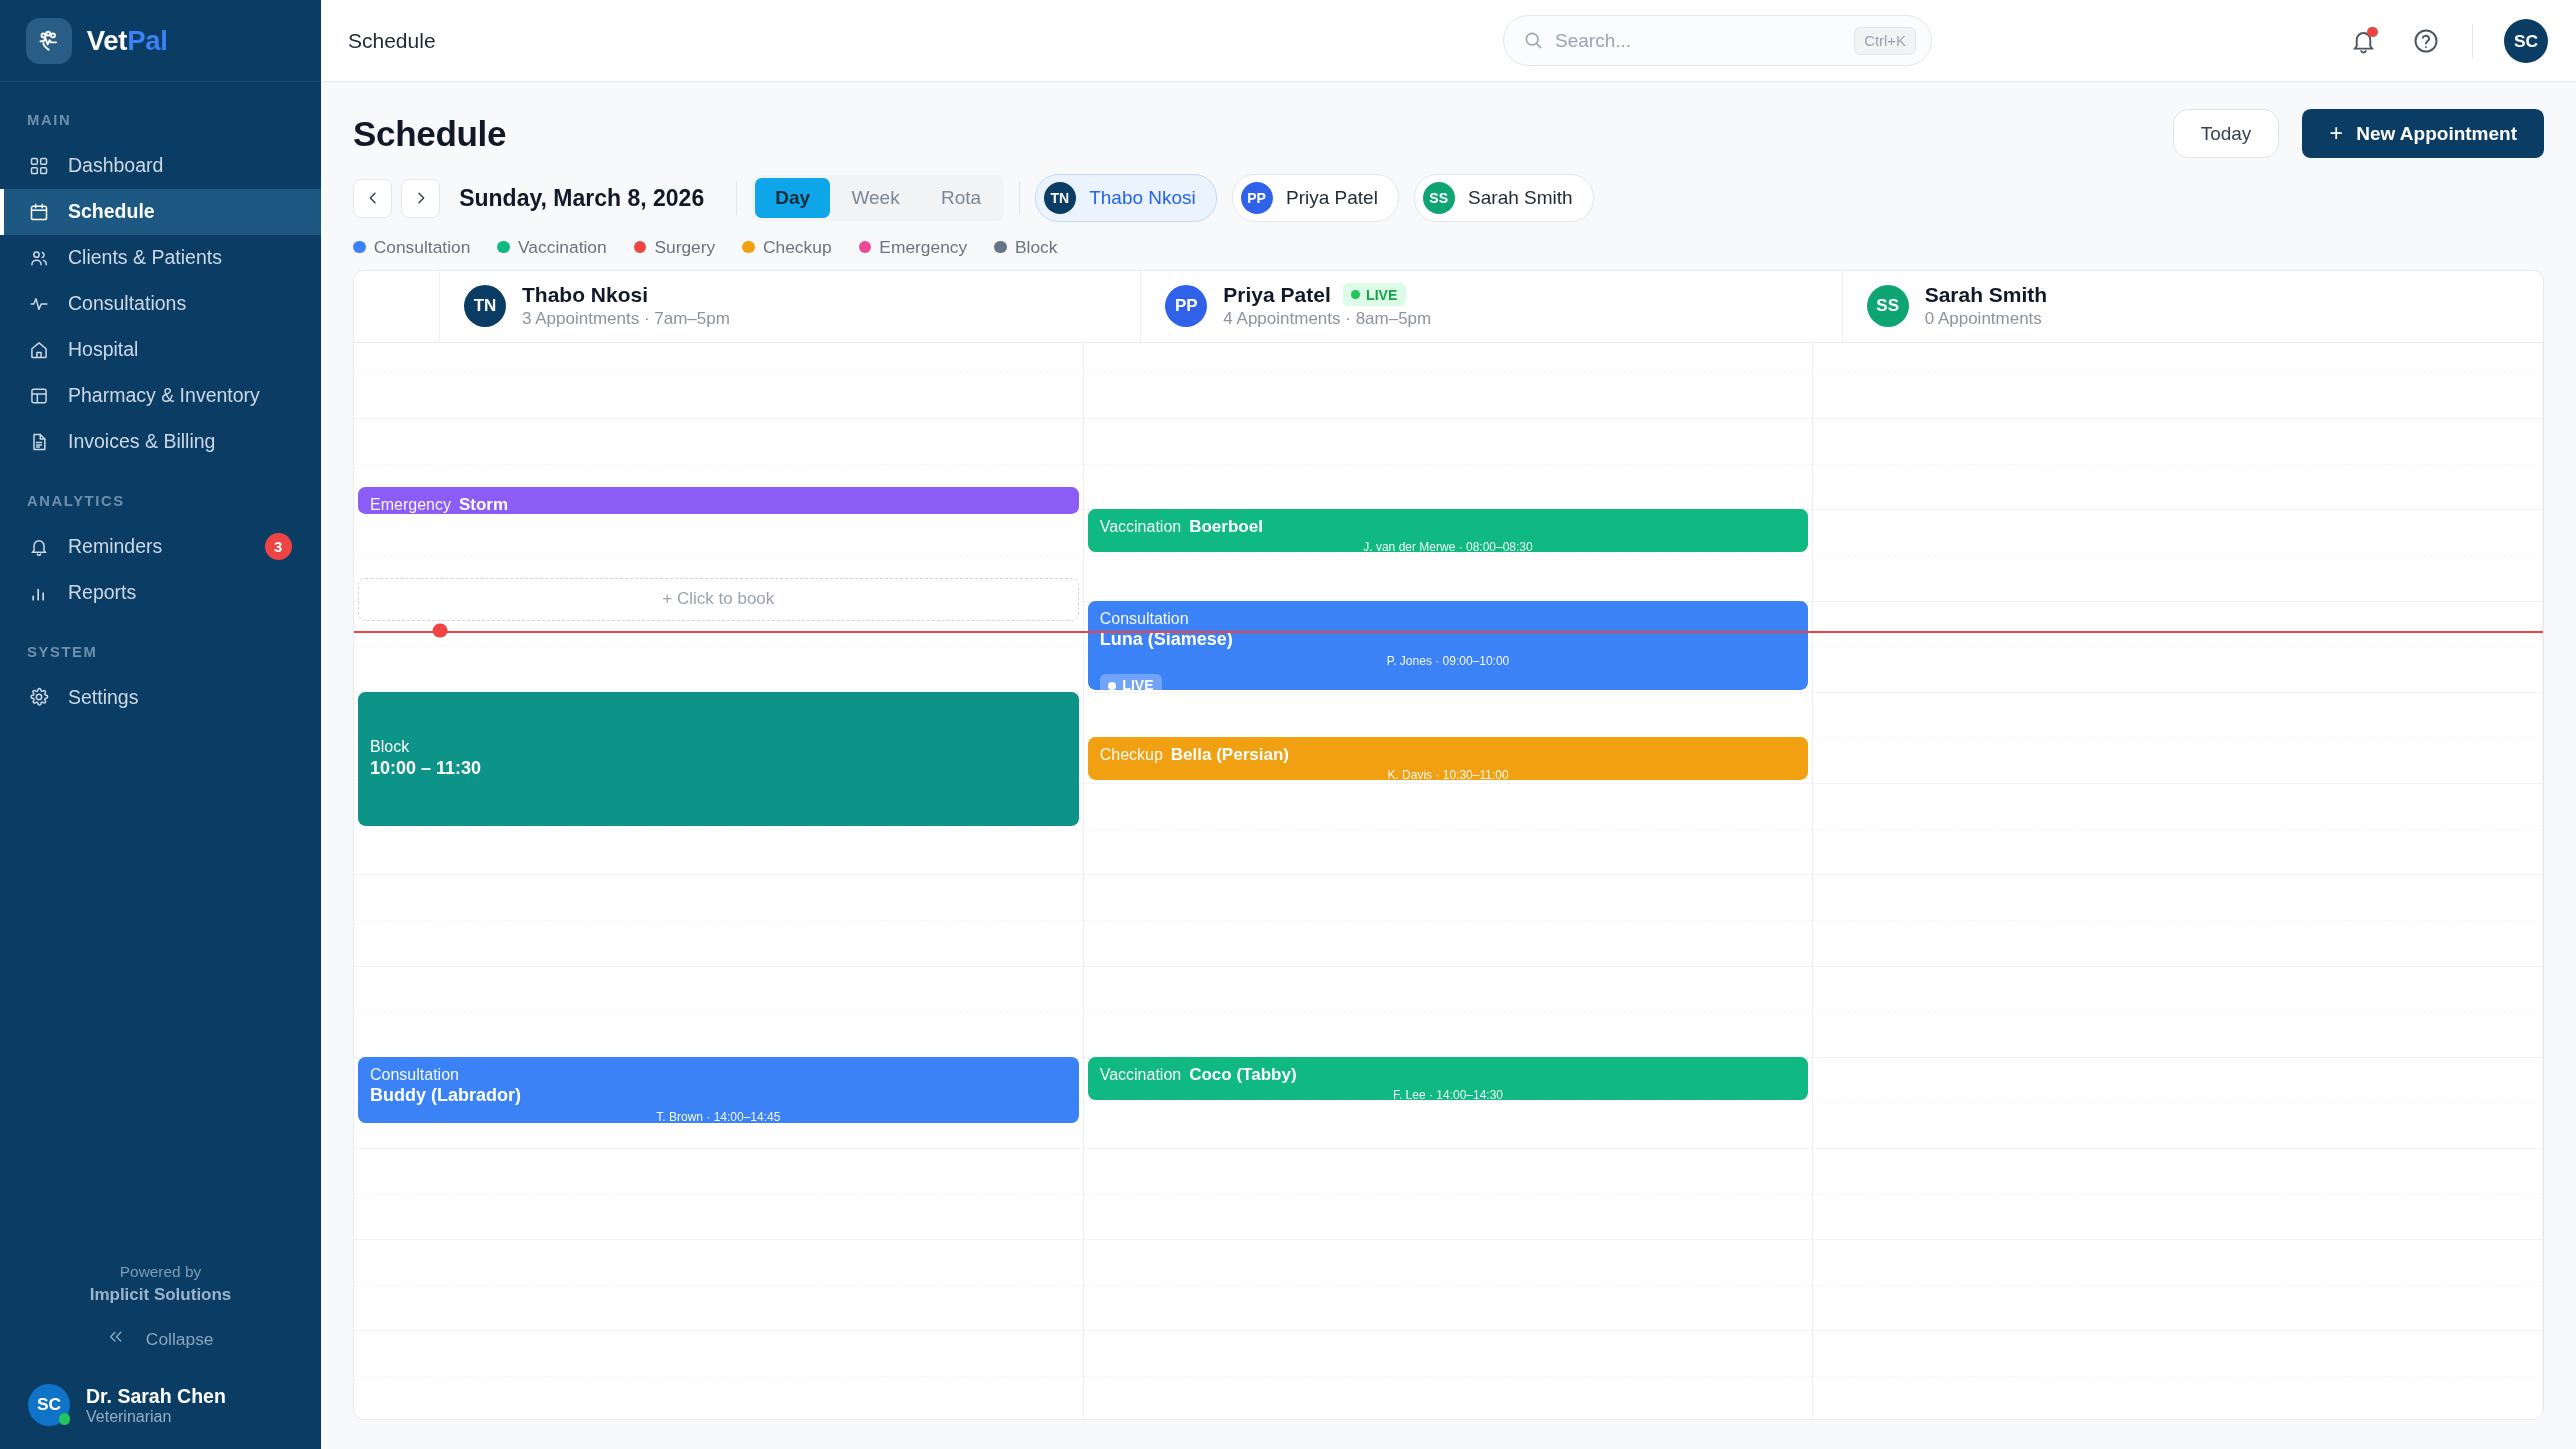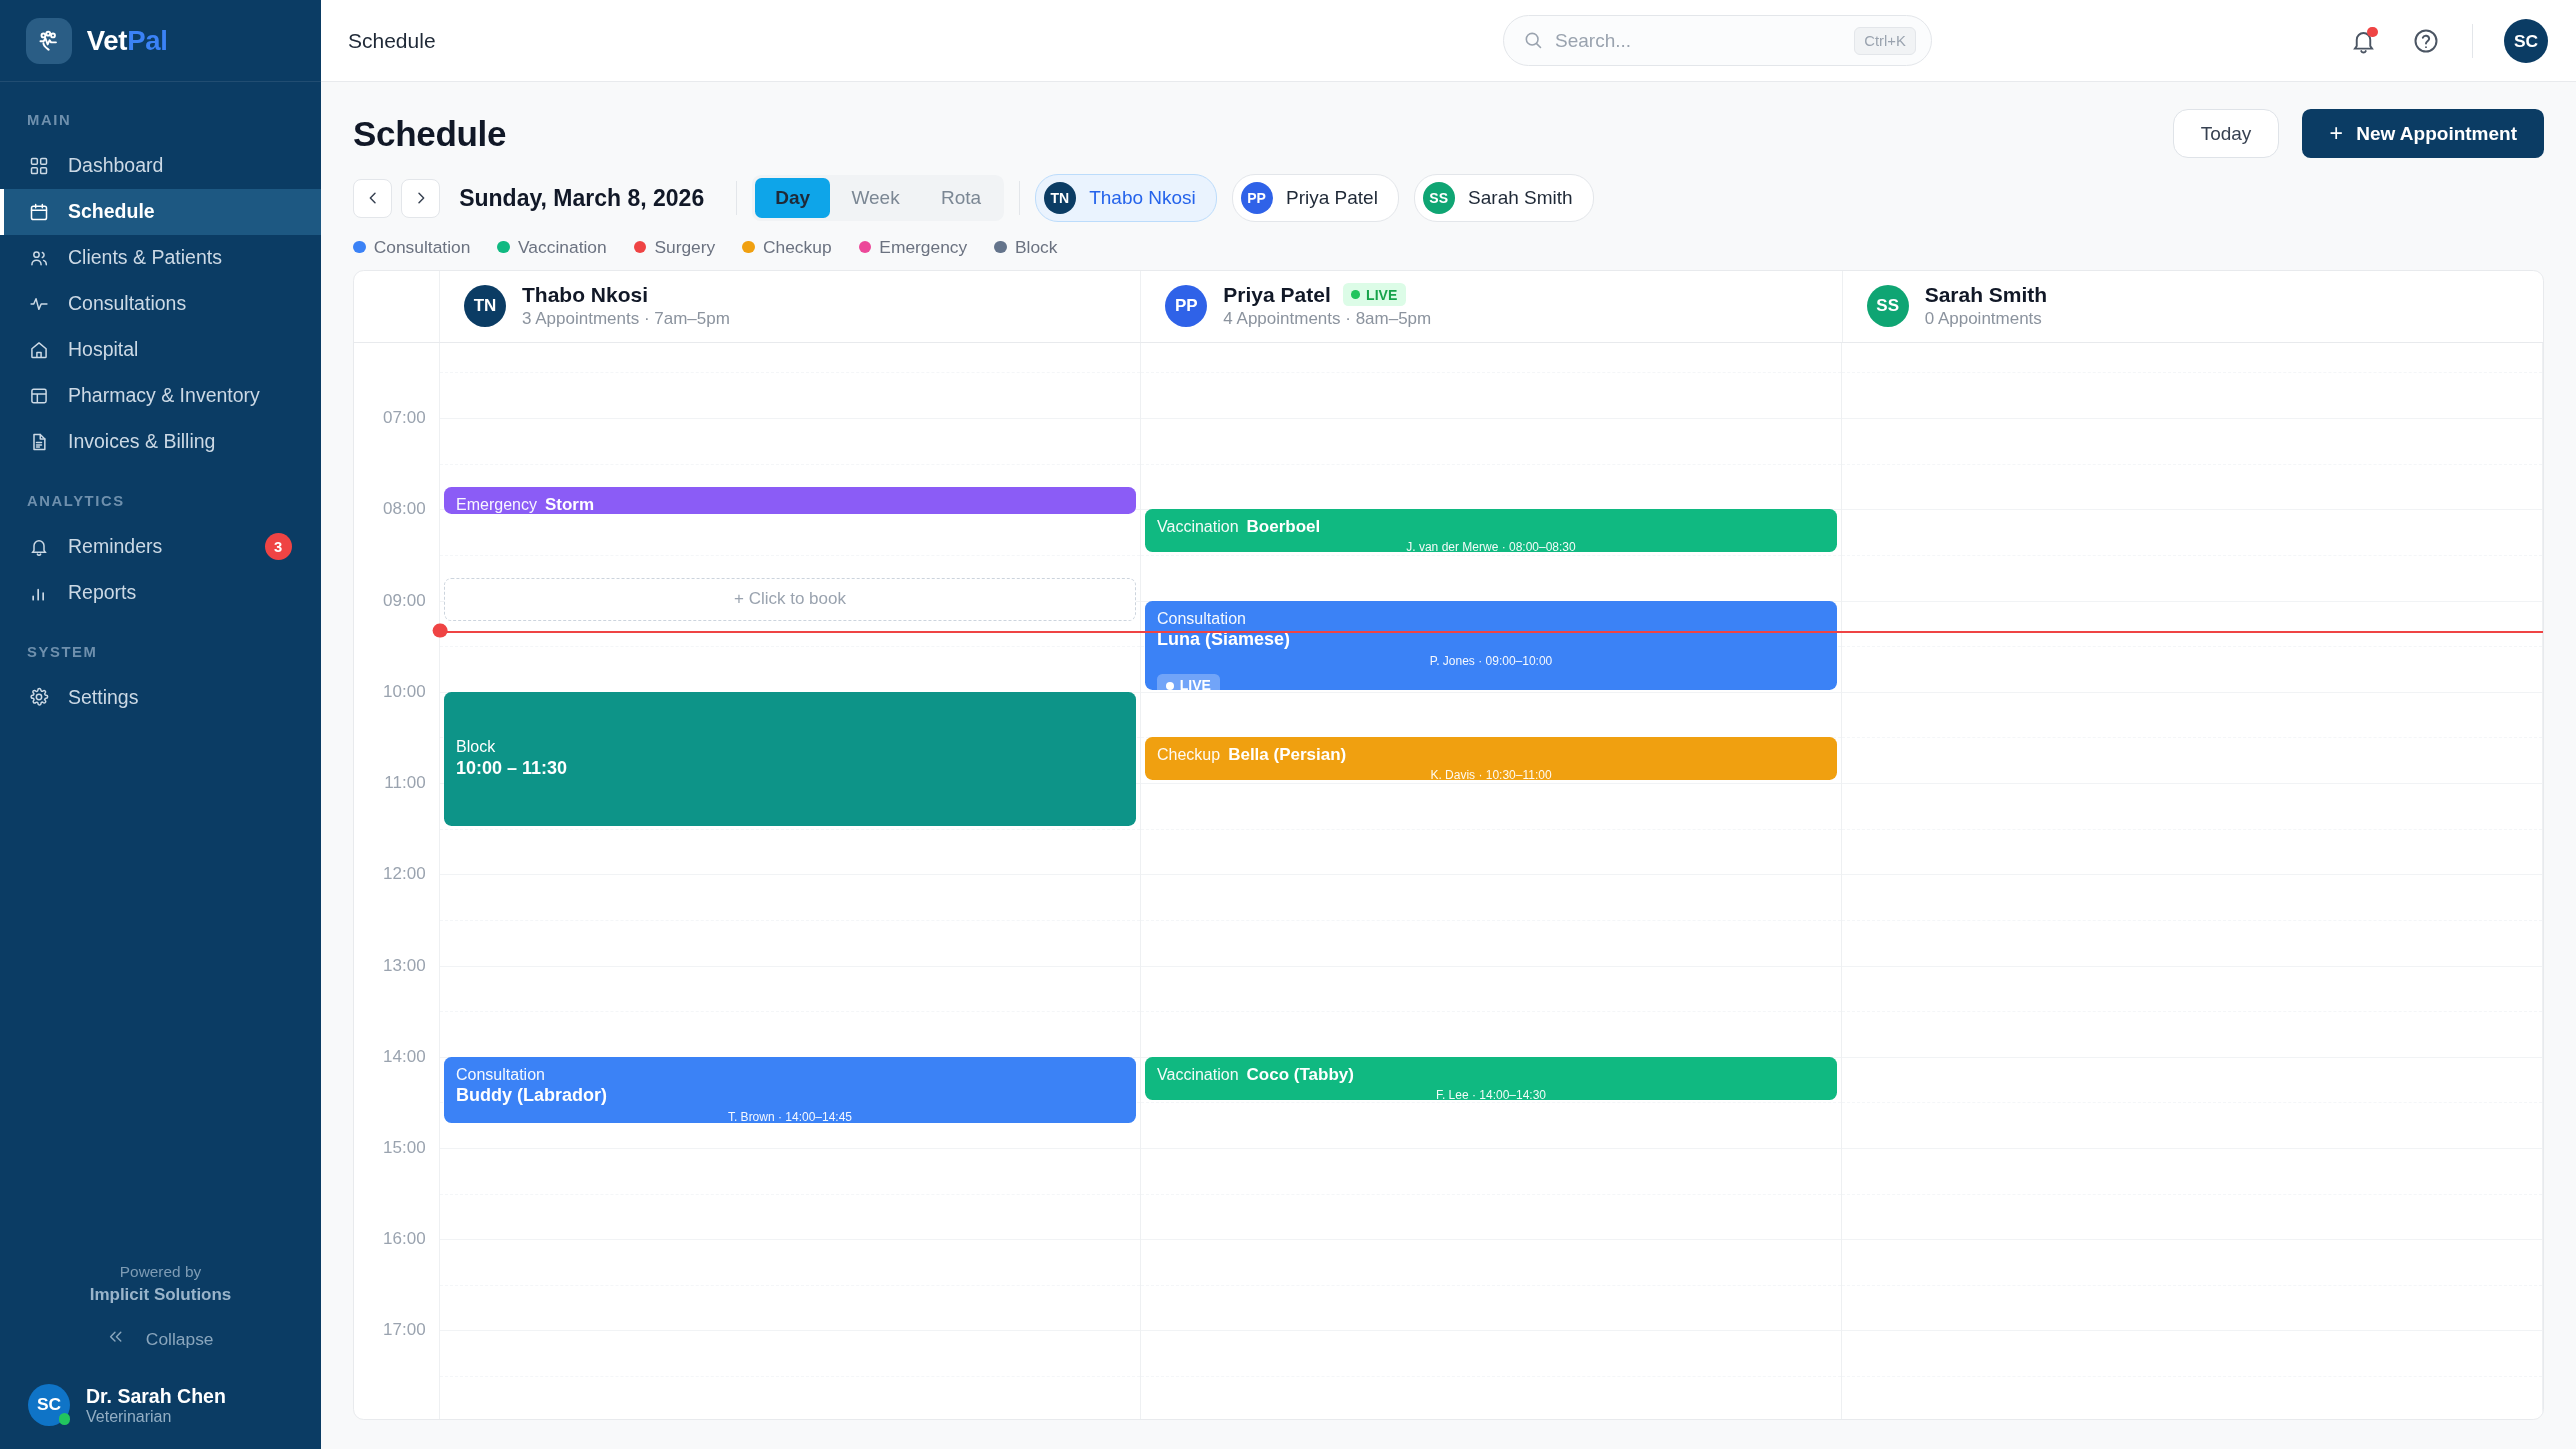--- a/index.html
+++ b/index.html
@@ -539,33 +539,20 @@
           <div>
             <div class="col-name">
               <span>Sarah Smith</span>
             </div>
             <div class="col-sub">0 Appointments</div>
           </div>
         </div>
       </div>
 
       <div class="cal-body">
-        <div class="gutter" id="time-gutter">
-            <div class="gutter-label" style="top: 75px;">07:00</div>
-            <div class="gutter-label" style="top: 166px;">08:00</div>
-            <div class="gutter-label" style="top: 258px;">09:00</div>
-            <div class="gutter-label" style="top: 349px;">10:00</div>
-            <div class="gutter-label" style="top: 440px;">11:00</div>
-            <div class="gutter-label" style="top: 531px;">12:00</div>
-            <div class="gutter-label" style="top: 623px;">13:00</div>
-            <div class="gutter-label" style="top: 714px;">14:00</div>
-            <div class="gutter-label" style="top: 805px;">15:00</div>
-            <div class="gutter-label" style="top: 896px;">16:00</div>
-            <div class="gutter-label" style="top: 987px;">17:00</div>
-          </div>
         <div class="grid-cols" id="grid-cols">
           <div class="grid-col" id="col-0">
               <div class="hline half" style="top: 29.5px;"></div>
               <div class="hline" style="top: 75px;"></div>
               <div class="hline half" style="top: 121px;"></div>
               <div class="hline" style="top: 166px;"></div>
               <div class="hline half" style="top: 212px;"></div>
               <div class="hline" style="top: 258px;"></div>
               <div class="hline half" style="top: 303px;"></div>
               <div class="hline" style="top: 349px;"></div>

